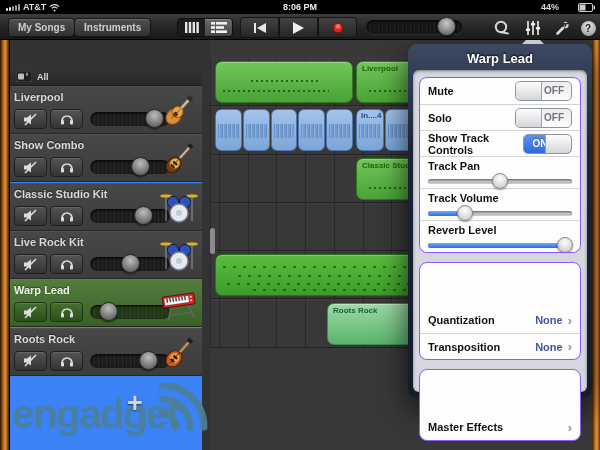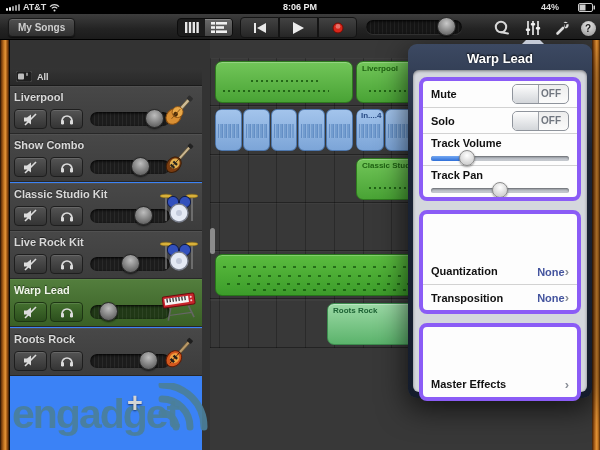--- a/index.html
+++ b/index.html
@@ -80,39 +80,39 @@
   #engadget{position:absolute;left:10px;top:383px;width:200px;height:62px;overflow:hidden;z-index:5;pointer-events:none;}
   #eng-text{position:absolute;left:2px;top:8px;font-size:41px;font-weight:bold;letter-spacing:-2px;color:#4b7f9a;opacity:.92;}
   #eng-arcs{position:absolute;left:142px;top:-12px;opacity:.92;}
   #addtrack{position:absolute;left:120px;top:388px;width:30px;height:30px;color:#d5d5d5;font-size:27px;font-weight:bold;text-align:center;line-height:30px;z-index:6;text-shadow:0 1px 2px rgba(0,0,0,.6);}
 
   
   #pop-arrow{position:absolute;left:522px;top:33px;width:0;height:0;border-left:11px solid transparent;border-right:11px solid transparent;border-bottom:11px solid #c5cbd7;z-index:11;}
   #popover{position:absolute;left:408px;top:44px;width:184px;height:354px;background:linear-gradient(#3c4962,#1b2435 30%,#141c2c);border-radius:9px;padding:5px;box-shadow:0 10px 30px rgba(0,0,0,.7);z-index:10;}
   #pop-title{height:21px;text-align:center;color:#fff;font-size:13px;font-weight:bold;line-height:20px;text-shadow:0 -1px 2px #000;}
   #pop-body{background:#d4d7dd;border-radius:6px;height:322px;padding:7px 6px;box-shadow:inset 0 1px 3px rgba(0,0,0,.45);}
-  .group{background:#fdfdfd;border:4px solid #8b5cf6;border-radius:8px;overflow:hidden;}
+  .group{background:#fdfdfd;border:1px solid #8b5cf6;border-radius:8px;overflow:hidden;}
   .swrow{height:26px;display:flex;align-items:center;justify-content:space-between;padding:0 8px;border-top:1px solid #d2d2d2;}
   .swrow:first-child{border-top:none;}
   .rowlabel{font-size:11px;font-weight:bold;color:#111;}
   .sw{position:relative;width:57px;height:20px;border:1px solid #8f949c;border-radius:5px;overflow:hidden;font-size:10px;font-weight:bold;}
   .sw.off{background:linear-gradient(#ededed,#fbfbfb);}
   .sw.off .swlab{position:absolute;right:7px;top:3px;color:#70767f;}
   .sw.off .swknob{position:absolute;left:0;top:0;width:26px;height:100%;background:linear-gradient(#fdfdfd,#d3d6da);border-right:1px solid #9fa3aa;border-radius:4px 0 0 4px;}
   .sw.on{background:linear-gradient(#5d96ed,#2e69dc);}
   .sw.on .swlab{position:absolute;left:9px;top:3px;color:#fff;text-shadow:0 -1px 1px rgba(0,0,0,.35);}
   .sw.on .swknob{position:absolute;right:0;top:0;width:26px;height:100%;background:linear-gradient(#fdfdfd,#d3d6da);border-left:1px solid #9fa3aa;border-radius:0 4px 4px 0;}
   .srow{height:32px;padding:3px 8px 0;border-top:1px solid #d2d2d2;}
   .pslider{position:relative;height:16px;margin-top:1px;}
   .ptrack{position:absolute;left:0;right:0;top:6px;height:5px;border-radius:3px;background:linear-gradient(#a9aeb6,#cbcfd5);box-shadow:inset 0 1px 2px rgba(0,0,0,.4);}
   .pfill{position:absolute;left:0;top:6px;height:5px;border-radius:3px;background:linear-gradient(#74a8f2,#2e6fd8);}
   .pknob{position:absolute;top:0;width:16px;height:16px;border-radius:50%;background:radial-gradient(circle at 50% 32%,#ffffff,#cdcdcd 80%);border:1px solid #8a8a8a;box-shadow:0 1px 2px rgba(0,0,0,.4);}
   .mrow{height:26px;display:flex;align-items:center;justify-content:space-between;padding:0 8px;border-top:1px solid #d2d2d2;}
   .mrow:first-child{border-top:none;margin-top:44px;}
-  .mval{display:flex;align-items:flex-end;}
+  .mval{display:flex;align-items:center;gap:5px;}
   .mval b{font-size:11px;color:#44549e;}
   .chev{color:#8a8f98;font-size:13px;font-weight:bold;line-height:1;}
   .gap{height:9px;}
 </style>
 </head>
 <body>
 
 <div id="screen">
 
   <div id="statusbar">
@@ -136,20 +136,21 @@
       <svg width="17" height="9" viewBox="0 0 17 9">
           <rect x="0.5" y="0.5" width="14" height="8" rx="1.5" fill="none" stroke="#ccc"></rect>
           <rect x="1.5" y="1.5" width="6" height="6" fill="#ccc"></rect>
           <rect x="15.5" y="2.5" width="1.5" height="4" rx="0.5" fill="#ccc"></rect>
         </svg>
     </div>
   </div>
 
   <div id="toolbar">
     <div class="tbtn" id="btn-mysongs">My Songs</div>
+    <div class="tbtn" id="btn-instruments">Instruments</div>
     <div id="viewseg">
       <div class="seg">
         <svg width="14" height="11" viewBox="0 0 14 11">
             <g fill="#e6e6e6">
               <rect x="0" y="0" width="2.4" height="11"></rect>
               <rect x="3.8" y="0" width="2.4" height="11"></rect>
               <rect x="7.6" y="0" width="2.4" height="11"></rect>
               <rect x="11.4" y="0" width="2.4" height="11"></rect>
             </g>
           </svg>
@@ -534,33 +535,48 @@
               <div class="swknob"></div>
             </div>
           </div>
           <div class="swrow">
             <div class="rowlabel">Solo</div>
             <div class="sw off">
               <div class="swlab">OFF</div>
               <div class="swknob"></div>
             </div>
           </div>
+          <div class="swrow">
+            <div class="rowlabel">Show Track Controls</div>
+            <div class="sw on">
+              <div class="swlab">ON</div>
+              <div class="swknob"></div>
+            </div>
+          </div>
+          <div class="srow">
+            <div class="rowlabel">Track Pan</div>
+            <div class="pslider">
+              <div class="ptrack"></div>
+              <div class="pknob" style="left: calc(50% - 8px);"></div>
+            </div>
+          </div>
           <div class="srow">
             <div class="rowlabel">Track Volume</div>
             <div class="pslider">
               <div class="ptrack"></div>
               <div class="pfill" style="width: 26%;"></div>
               <div class="pknob" style="left: calc(26% - 8px);"></div>
             </div>
           </div>
           <div class="srow">
-            <div class="rowlabel">Track Pan</div>
+            <div class="rowlabel">Reverb Level</div>
             <div class="pslider">
               <div class="ptrack"></div>
-              <div class="pknob" style="left: calc(50% - 8px);"></div>
+              <div class="pfill" style="width: 95%;"></div>
+              <div class="pknob" style="left: calc(95% - 8px);"></div>
             </div>
           </div>
         </div>
       <div class="gap"></div>
       <div class="group" id="pop-menu">
           <div class="mrow">
             <div class="rowlabel">Quantization</div>
             <div class="mval">
               <b>None</b>
               <div class="chev">›</div>

